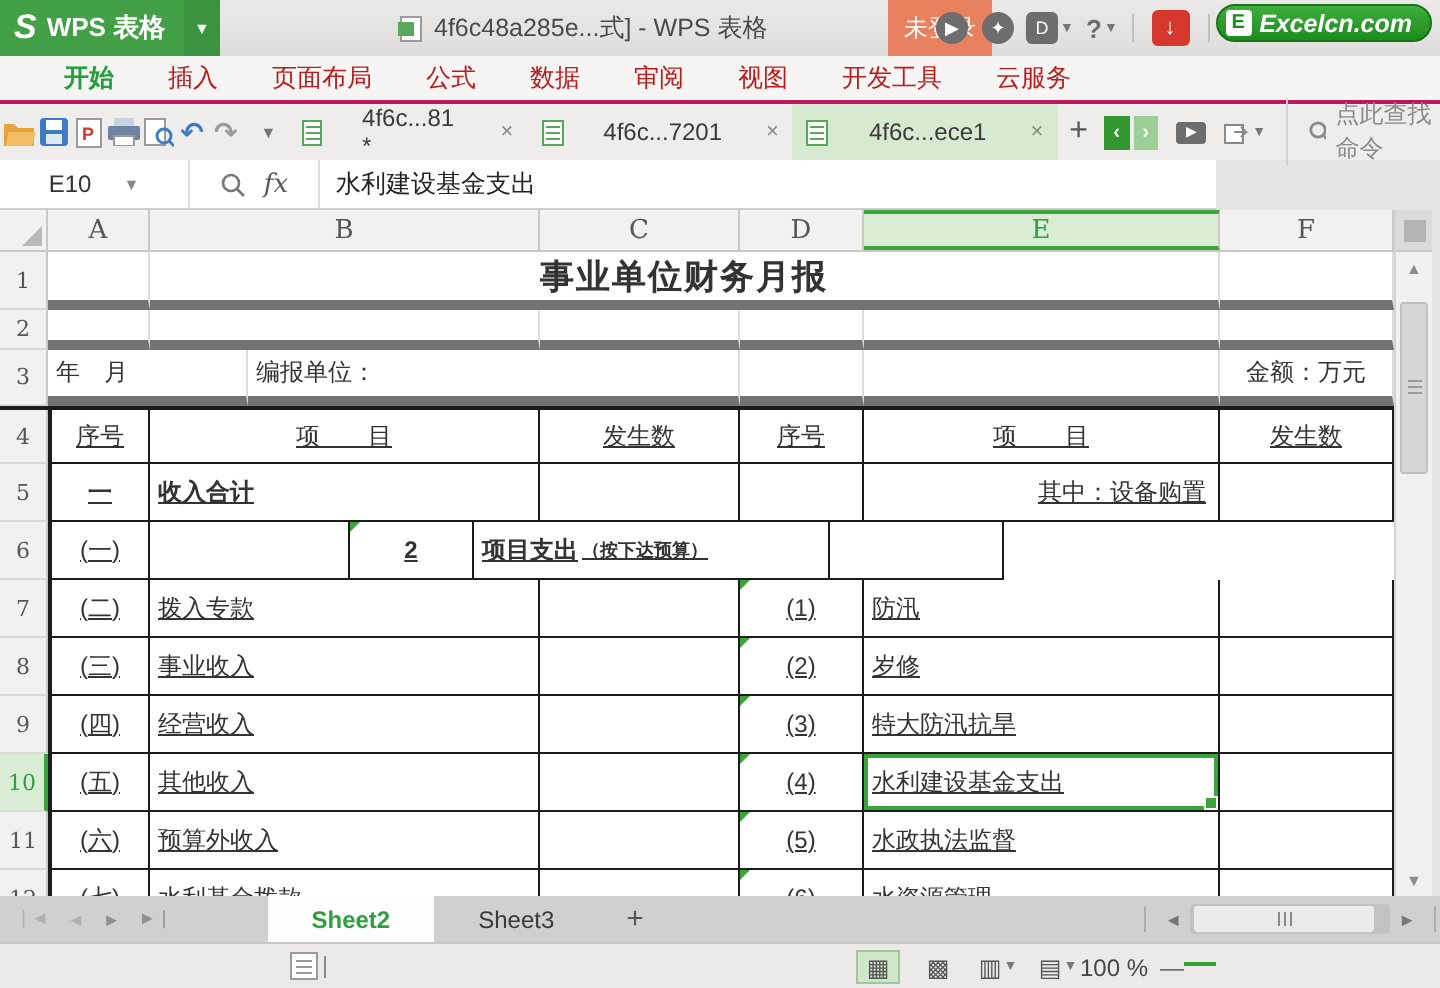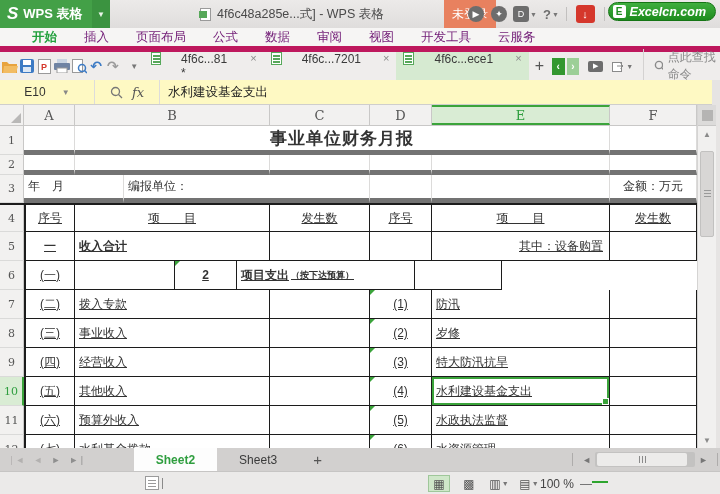--- a/index.html
+++ b/index.html
@@ -28,50 +28,50 @@
   .circ { width:16px; height:16px; border-radius:50%; background:#6d6d6d; color:#fff; font-size:9px;
           display:flex; align-items:center; justify-content:center; }
   .mini-arrow { font-size:7px; color:#777; margin-left:1px; }
   .dl-btn { width:19px; height:18px; background:#d5372c; border-radius:3px; color:#fff;
             display:flex; align-items:center; justify-content:center; font-size:11px; font-weight:bold; }
   .tb-sep { position:absolute; top:7px; width:1px; height:14px; background:#c2c0bf; }
   .win-glyph { font-size:13px; color:#555; }
 
   
   .menubar { position:absolute; top:28px; left:0; width:720px; height:24px; background:#f6f5f4;
-             display:flex; align-items:center; padding-left:32px; gap:27px; border-bottom:6px solid #be185d; }
-  .menu-item { font-size:12.5px; color:#701a75; cursor:default; }
+             display:flex; align-items:center; padding-left:32px; gap:27px; border-bottom:2px solid #be185d; }
+  .menu-item { font-size:12.5px; color:#b91c1c; cursor:default; }
   .menu-item.active { color:#21a03c; font-weight:bold; }
 
   
   .toolbar { position:absolute; top:52px; left:0; width:720px; height:28px; background:#efedec;
              display:flex; align-items:center; }
   .qicon { width:20px; height:22px; display:flex; align-items:center; justify-content:center; margin-left:2px; }
   .undo { color:#3d7bc4; font-size:14px; font-weight:bold; }
   .redo { color:#9b9b9b; font-size:14px; font-weight:bold; }
   .drop-caret { color:#777; font-size:8px; margin:0 6px 0 10px; }
-  .doc-tab { height:28px; display:flex; align-items:flex-start; gap:20px; padding:0 7px; font-size:12px; color:#3a3a3a; }
+  .doc-tab { height:28px; display:flex; align-items:center; gap:20px; padding:0 7px; font-size:12px; color:#3a3a3a; }
   .doc-tab.active { background:#d6ead1; }
   .doc-tab .close { color:#8a8a8a; font-size:11px; margin-left:2px; }
   .sheet-file { width:11px; height:13px; background:#fff; border:1px solid #57a85a; position:relative; }
   .sheet-file::before { content:''; position:absolute; left:1px; top:2px; width:7px; height:1.5px;
         background:#57a85a; box-shadow:0 3px 0 #57a85a, 0 6px 0 #57a85a; }
   .newtab { font-size:16px; color:#555; padding:0 6px; }
   .navg { width:17px; height:17px; display:flex; align-items:center; justify-content:center;
           color:#fff; font-size:10px; font-weight:bold; margin-left:2px; }
   .navg.prev { background:#33972f; }
   .navg.next { background:#9ccf97; }
   .tb2-ico { margin-left:9px; color:#666; display:flex; align-items:center; }
   .mon { width:15px; height:11px; background:#6d6d6d; border-radius:2px; color:#fff; font-size:7px;
          display:flex; align-items:center; justify-content:center; }
   .cmd-search { display:flex; align-items:center; gap:5px; margin-left:10px; padding-left:10px;
                 border-left:1px solid #d4d2d1; color:#8a8a8a; font-size:12px; }
 
   
-  .formulabar { position:absolute; top:80px; left:0; width:712px; height:25px; background:#fef9c3;
+  .formulabar { position:absolute; top:80px; left:0; width:608px; height:25px; background:#ffffff;
                 border-bottom:1px solid #cfcecd; display:flex; align-items:stretch; }
   .namebox { width:95px; display:flex; align-items:center; justify-content:center; gap:16px;
              border-right:1px solid #dddcdb; font-size:12px; color:#333; }
   .namebox .caret { font-size:8px; color:#888; }
   .fxzone { width:65px; display:flex; align-items:center; justify-content:center; gap:9px;
             border-right:1px solid #dddcdb; }
   .fx { font-family:"DejaVu Serif",serif; font-style:italic; font-size:13px; color:#555; }
   .fcontent { flex:1; display:flex; align-items:center; padding-left:8px; font-size:12.5px; color:#222; }
 
   

